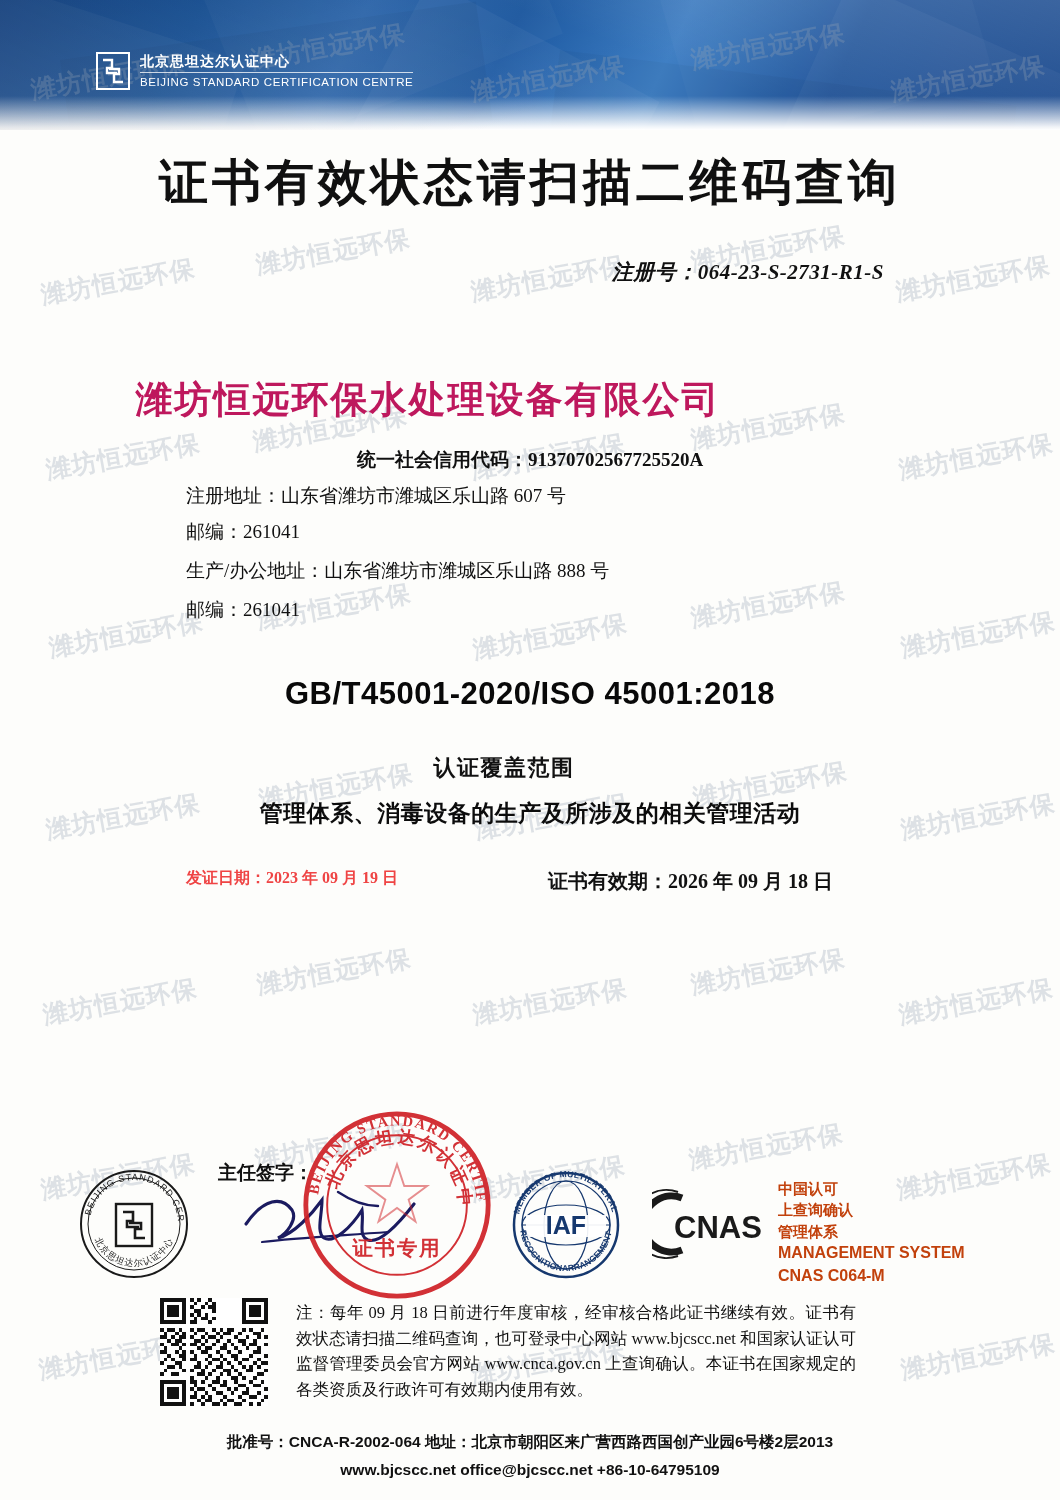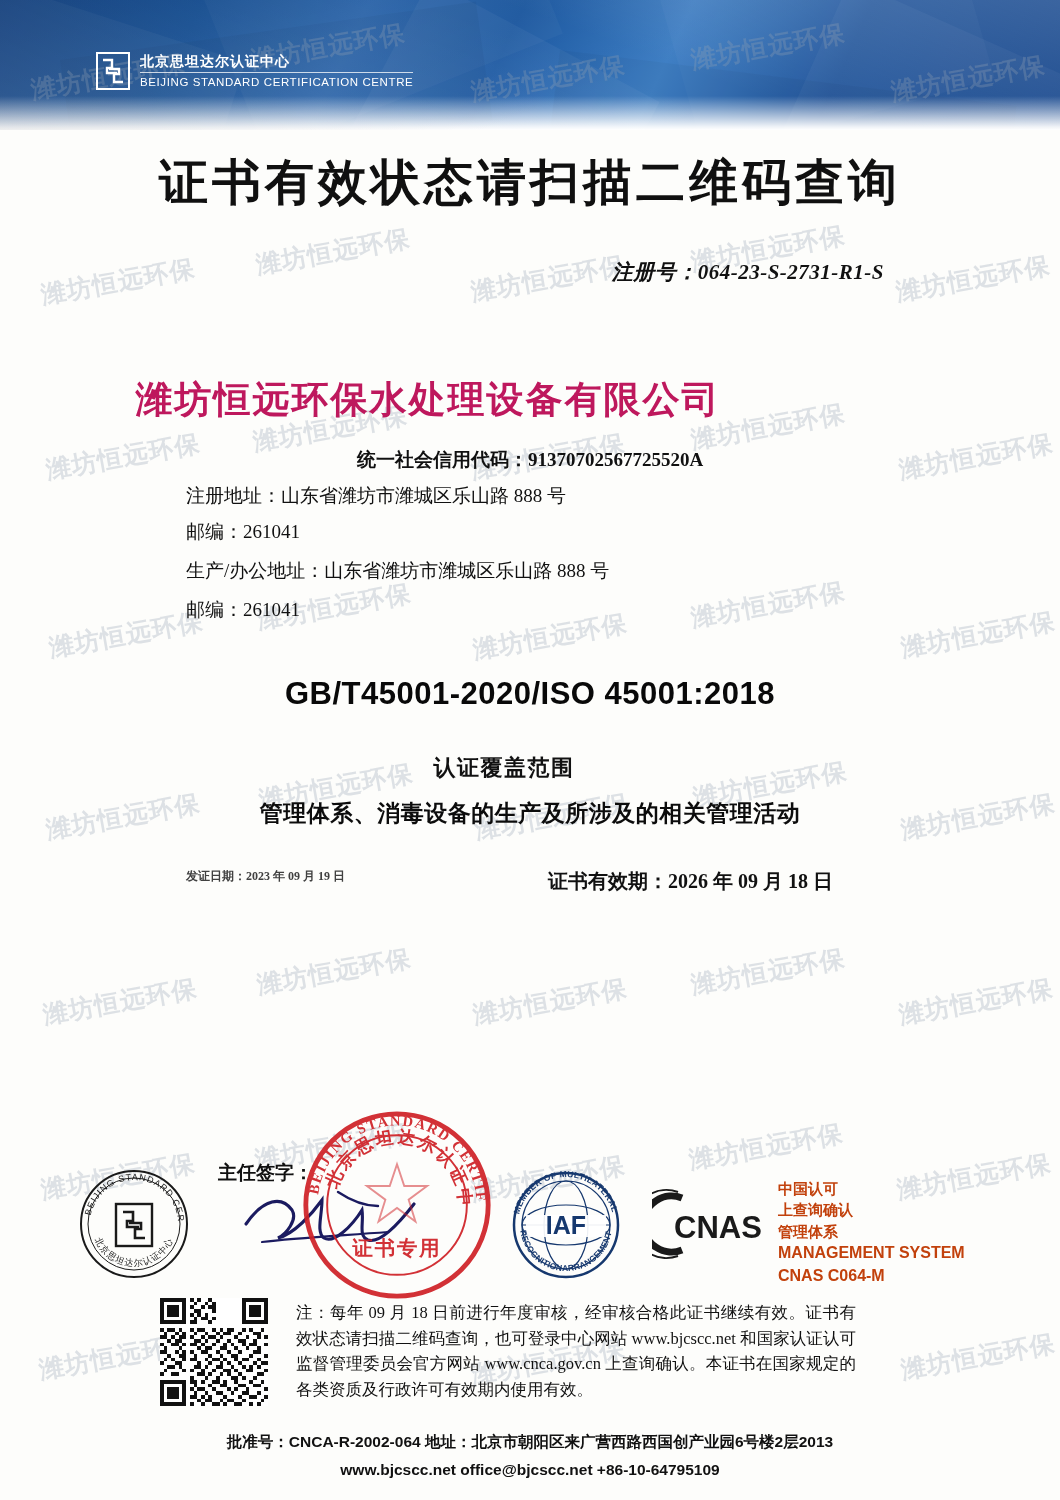--- a/index.html
+++ b/index.html
@@ -217,23 +217,23 @@
     font-family: "Liberation Sans", sans-serif;
     font-size: 23px;
     font-weight: 700;
     letter-spacing: .5px;
     color: #0c0c0c;
   }
   .issue-date {
     position: absolute;
     top: 868px;
     left: 186px;
-    font-size: 12px;
-    font-weight: 600;
-    color: #404040;
+    font-size: 16px;
+    font-weight: 600;
+    color: #ef4444;
   }
   .expiry-date {
     position: absolute;
     top: 868px;
     left: 548px;
     font-size: 20px;
     font-weight: 600;
     color: #111;
   }
 
@@ -426,21 +426,21 @@
     <div class="wm" style="left:470px; top:1345px;">潍坊恒远环保</div>
   </div>
 
   <div class="content">
 
     <div class="title">证书有效状态请扫描二维码查询</div>
     <div class="regno">注册号：064-23-S-2731-R1-S</div>
     <div class="company">潍坊恒远环保水处理设备有限公司</div>
     <div class="credit">统一社会信用代码：91370702567725520A</div>
 
-    <div class="addr l1">注册地址：山东省潍坊市潍城区乐山路 888 号</div>
+    <div class="addr l1">注册地址：山东省潍坊市潍城区乐山路 607 号</div>
     <div class="addr l2">邮编：261041</div>
     <div class="addr l3">生产/办公地址：山东省潍坊市潍城区乐山路 888 号</div>
     <div class="addr l4">邮编：261041</div>
 
     <div class="standard">GB/T45001-2020/ISO 45001:2018</div>
 
     <div class="scope-label">认证覆盖范围</div>
     <div class="scope-text">管理体系、消毒设备的生产及所涉及的相关管理活动</div>
 
     <div class="issue-date">发证日期：2023 年 09 月 19 日</div>

